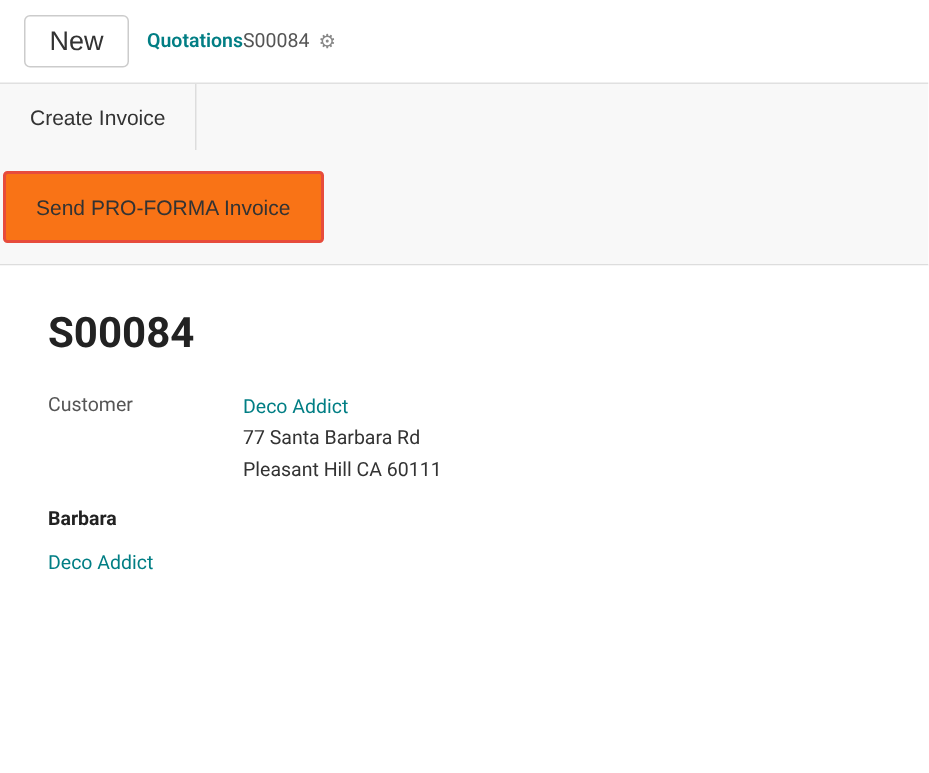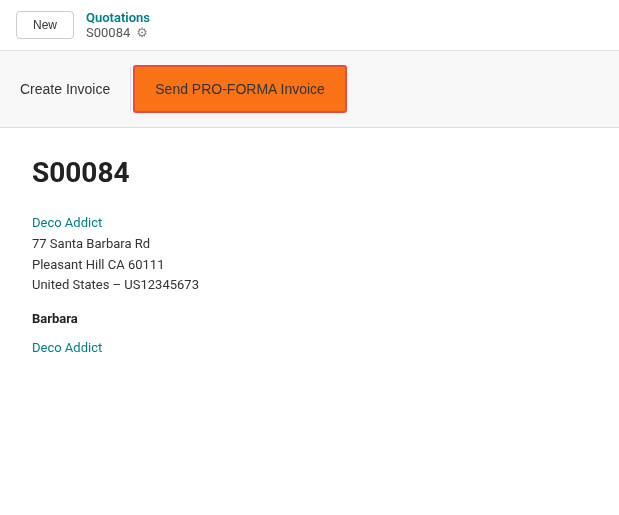--- a/index.html
+++ b/index.html
@@ -23,31 +23,31 @@
       align-items: center;
       padding: 10px 16px;
       border-bottom: 1px solid #e0e0e0;
       background: #fff;
     }
 
     .new-button {
       border: 1px solid #ccc;
       border-radius: 4px;
       padding: 6px 16px;
-      font-size: 12px;
+      font-size: 18px;
       font-weight: 500;
       background: #fff;
       cursor: pointer;
       margin-right: 12px;
       color: #333;
     }
 
     .breadcrumb-area {
       display: flex;
-      flex-direction: column;
+      flex-direction: row;
     }
 
     .breadcrumb-title {
       color: #017e84;
       font-size: 13px;
       font-weight: 600;
     }
 
     .breadcrumb-sub {
       display: flex;
@@ -59,24 +59,25 @@
 
     .gear-icon {
       color: #888;
       font-size: 13px;
       cursor: pointer;
     }
 
     
     .action-bar {
       display: flex;
-      align-items: center;
+      align-items: flex-start;
       background: #f8f8f8;
       border-bottom: 1px solid #ddd;
       padding: 0;
+      flex-direction: column;
     }
 
     .action-btn {
       padding: 14px 20px;
       font-size: 14px;
       background: #f8f8f8;
       border: none;
       border-right: 1px solid #ddd;
       cursor: pointer;
       color: #333;
@@ -160,25 +161,25 @@
 
 <div class="action-bar">
   <button class="action-btn">Create Invoice</button>
   <button class="action-btn highlighted">Send PRO-FORMA Invoice</button>
 </div>
 
 <div class="main-content">
   <div class="record-id">S00084</div>
 
   <div class="field-row">
+    <div class="field-label">Customer</div>
     <div class="address-block">
       <div class="customer-link">Deco Addict</div>
       <div>77 Santa Barbara Rd</div>
       <div>Pleasant Hill CA 60111</div>
-      <div>United States – US12345673</div>
     </div>
   </div>
 
   <div class="field-row">
     <div class="field-label bold">Barbara</div>
     <div class="field-value"></div>
   </div>
 
   <div class="field-row">
     <div class="field-value link">Deco Addict</div>

